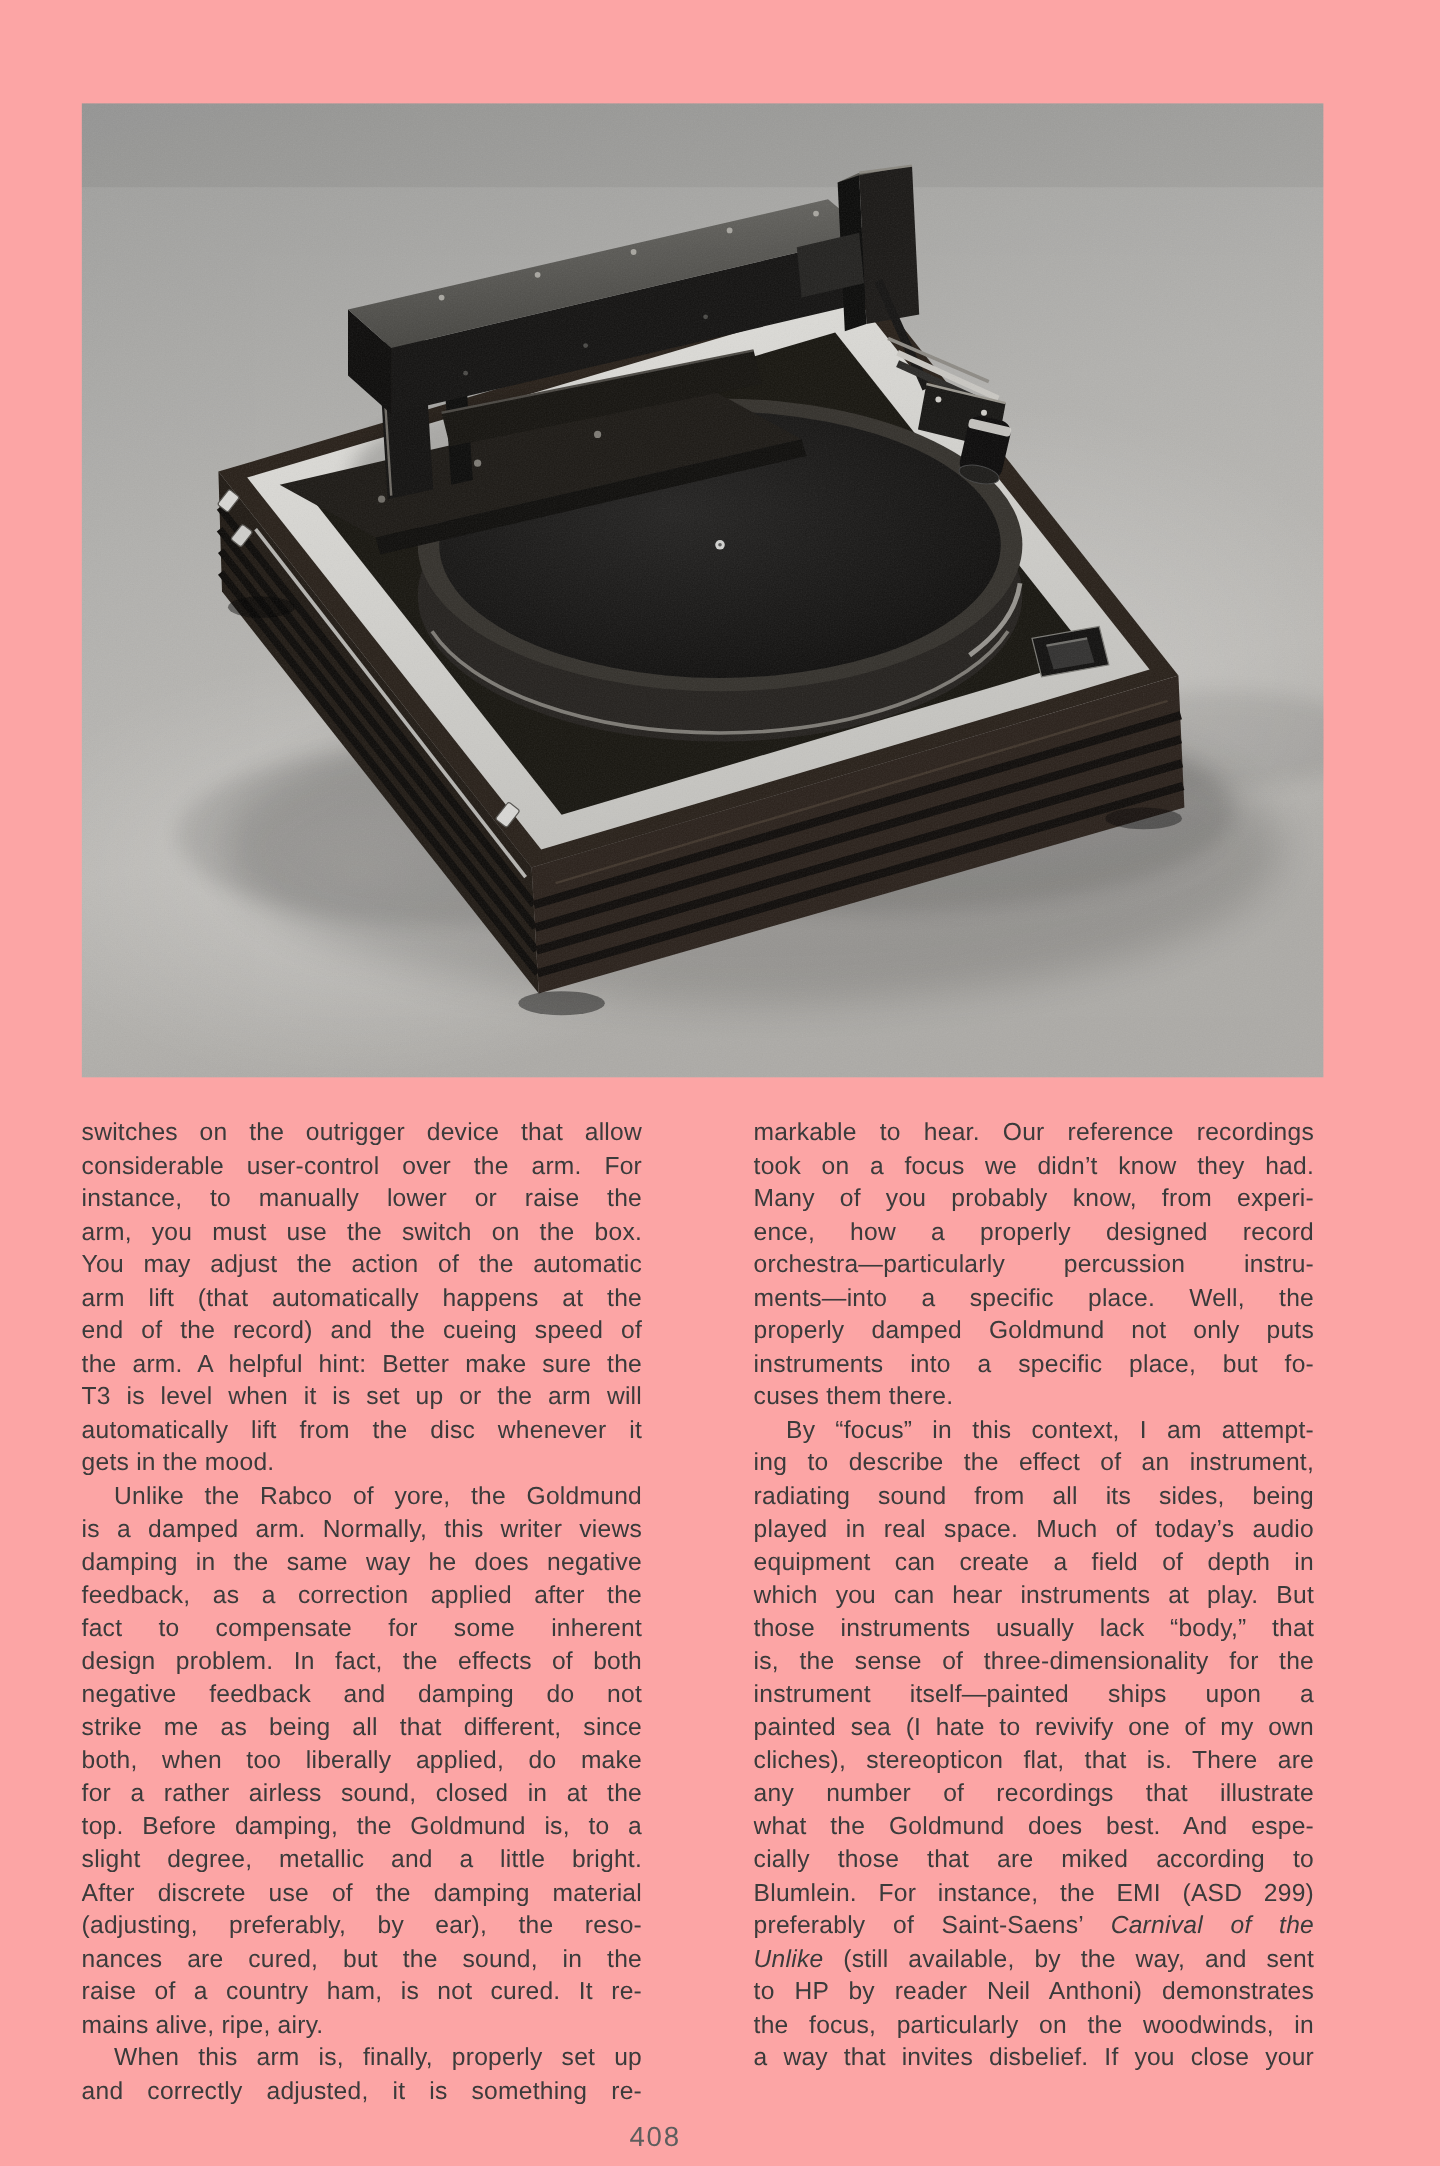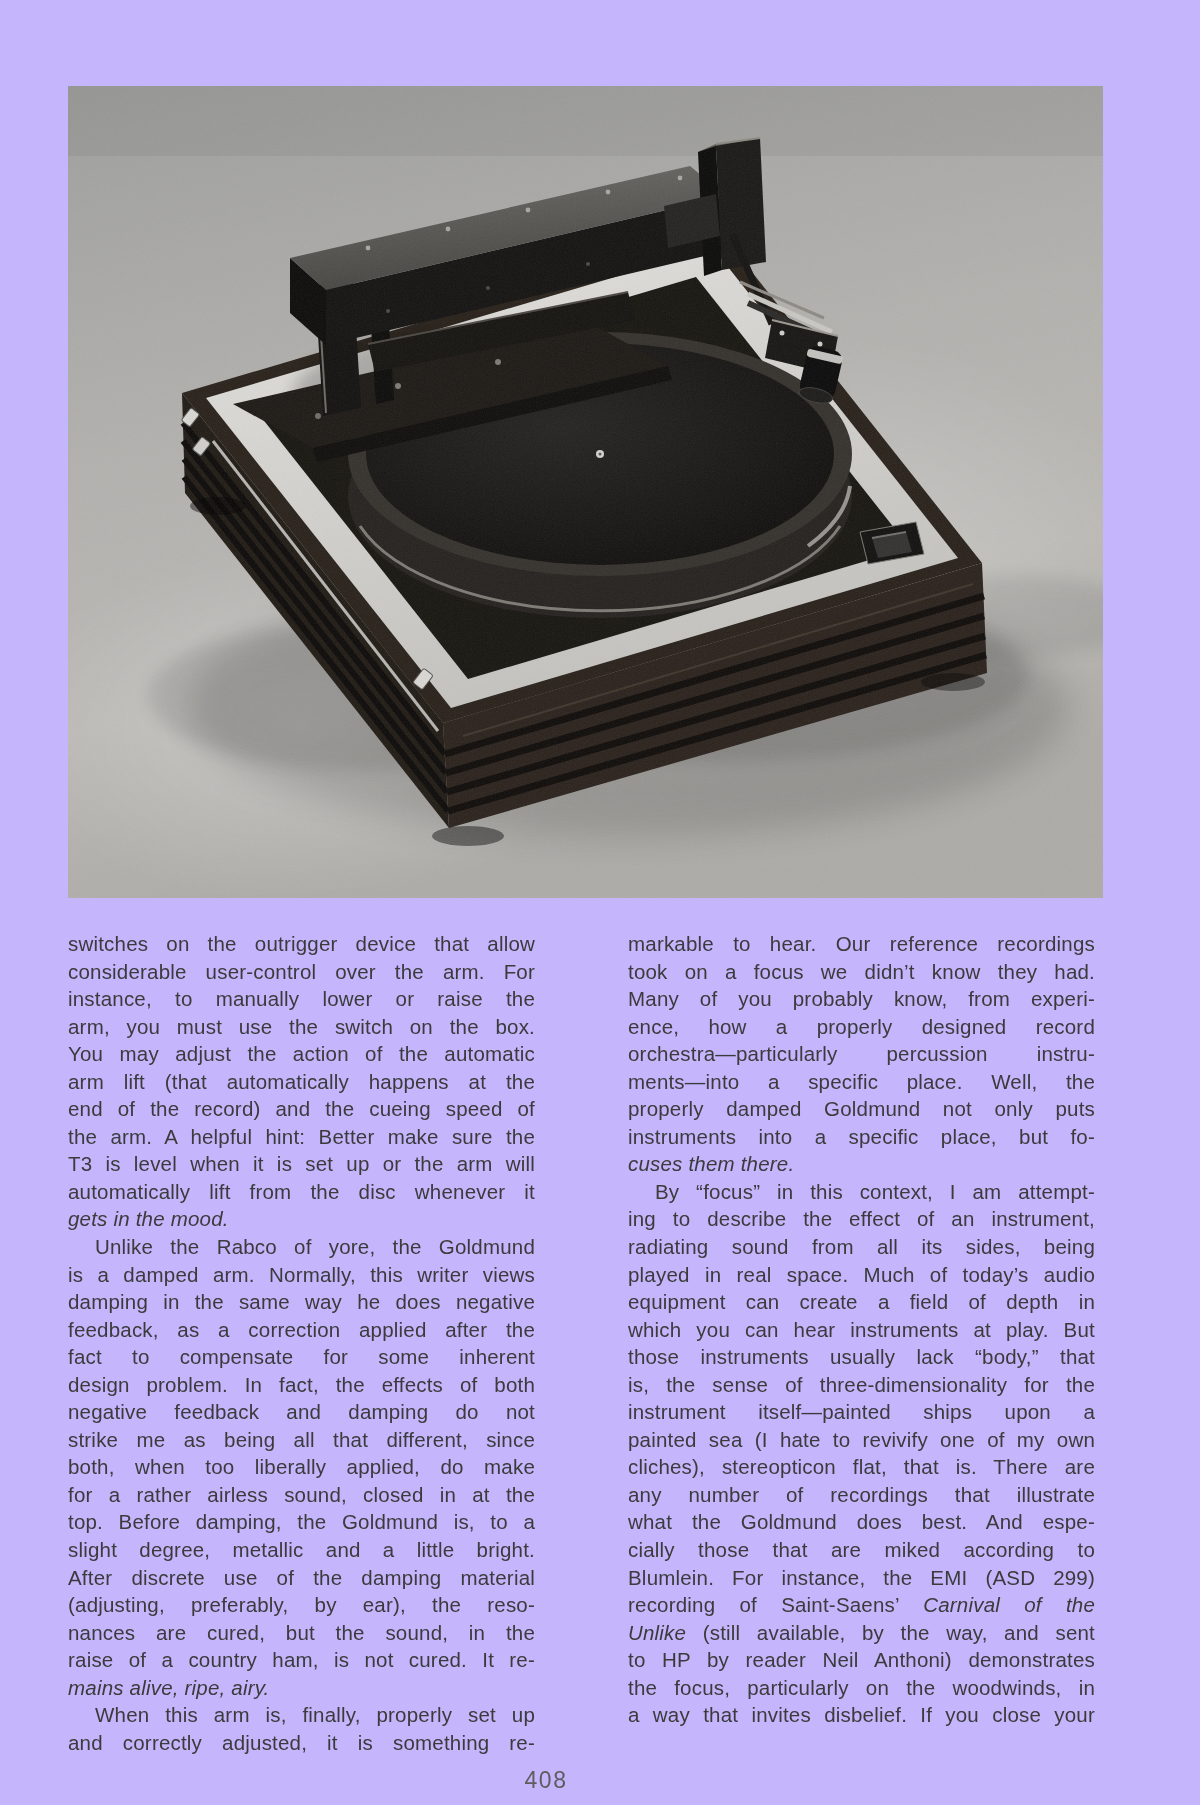--- a/index.html
+++ b/index.html
@@ -4,21 +4,21 @@
 <style>
   html, body { margin: 0; padding: 0; }
   body {
     width: 1200px; height: 1805px;
     background: #fbfbf9;
     font-family: "Liberation Sans", "DejaVu Sans", sans-serif;
   }
   .page {
     position: relative;
     width: 1200px; height: 1805px;
-    background: #c4b5fd;
+    background: #fca5a5;
     overflow: hidden;
   }
   .photo-wrap {
     position: absolute;
     left: 68px; top: 86px;
     width: 1035px; height: 812px;
   }
   .photo-wrap svg { display: block; }
   .col {
     position: absolute;
@@ -31,21 +31,21 @@
   }
   .col-left  { left: 68px; }
   .col-right { left: 628px; }
   .line {
     height: 27.55px;
     overflow: hidden;
     text-align: justify;
     text-align-last: justify;
     white-space: normal;
   }
-  .rag { text-align-last: left; font-style: italic; }
+  .rag { text-align-last: left; }
   .ind { text-indent: 27px; }
   .it  { font-style: italic; }
   .pageno {
     position: absolute;
     left: 0; top: 1767px;
     width: 1092px;
     text-align: center;
     font-size: 23px;
     letter-spacing: 1.5px;
     color: #5d5d5d;
@@ -269,21 +269,21 @@
       <div class="line">those instruments usually lack “body,” that</div>
       <div class="line">is, the sense of three-dimensionality for the</div>
       <div class="line">instrument itself—painted ships upon a</div>
       <div class="line">painted sea (I hate to revivify one of my own</div>
       <div class="line">cliches), stereopticon flat, that is. There are</div>
       <div class="line">any number of recordings that illustrate</div>
       <div class="line">what the Goldmund does best. And espe-</div>
       <div class="line">cially those that are miked according to</div>
       <div class="line">Blumlein. For instance, the EMI (ASD 299)</div>
       <div class="line">
-        <span>recording of Saint-Saens’ </span><span class="it">Carnival of the</span>
+        <span>preferably of Saint-Saens’ </span><span class="it">Carnival of the</span>
       </div>
       <div class="line">
         <span class="it">Unlike</span><span> (still available, by the way, and sent</span>
       </div>
       <div class="line">to HP by reader Neil Anthoni) demonstrates</div>
       <div class="line">the focus, particularly on the woodwinds, in</div>
       <div class="line">a way that invites disbelief. If you close your</div>
     </div>
 
   </div>

